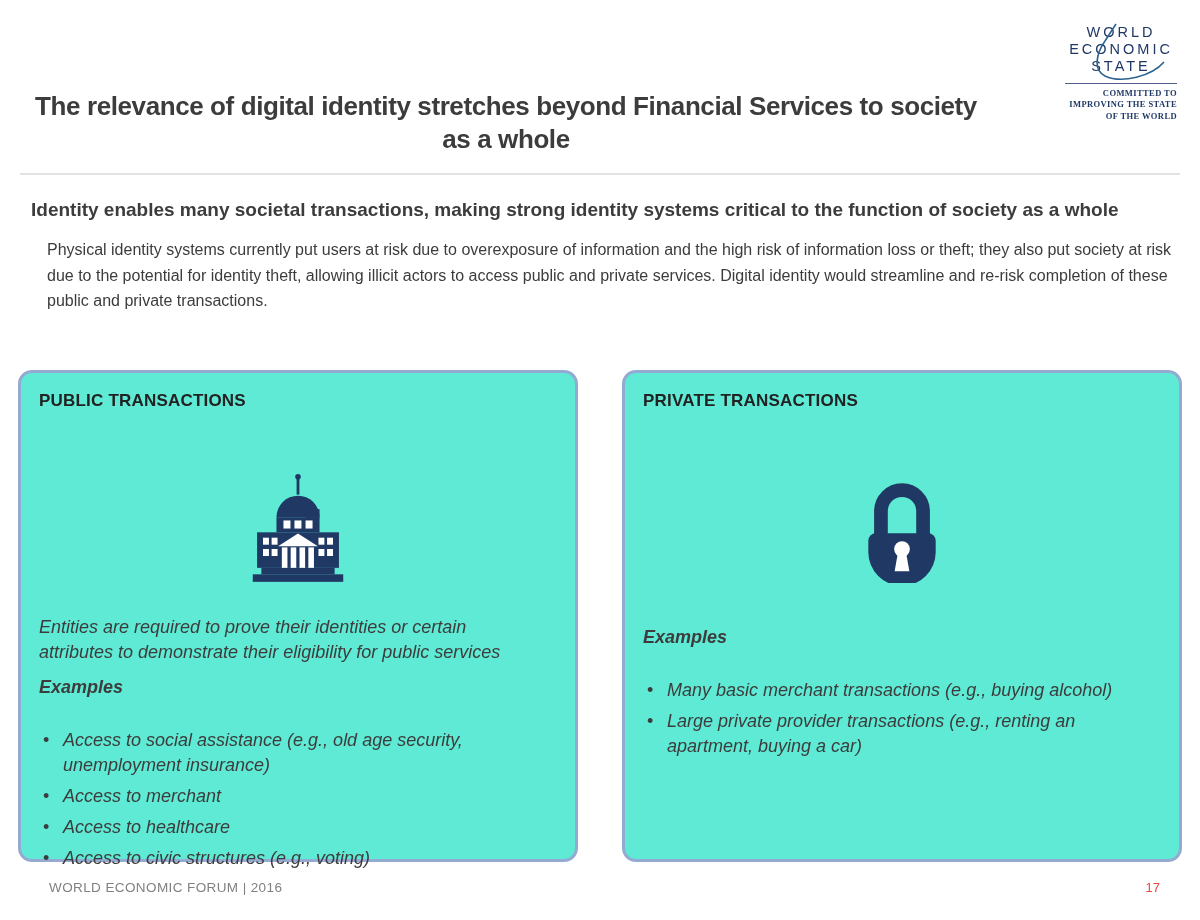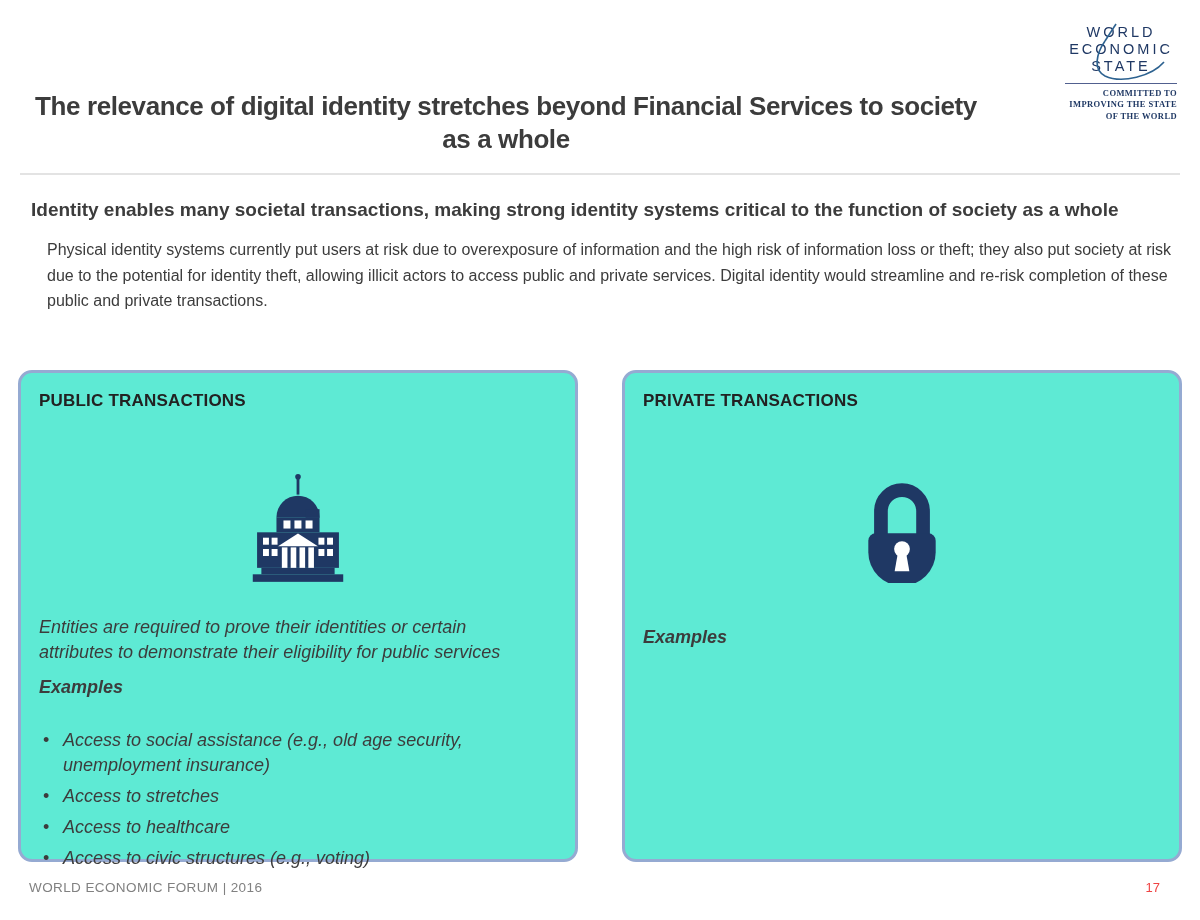--- a/index.html
+++ b/index.html
@@ -26,21 +26,21 @@
   .card { width:560px; height:492px; border:3px solid #95aad2; border-radius:14px; background:#5eead4; padding:16px 18px; }
   .card-header { font-size:17px; font-weight:700; letter-spacing:0.2px; color:#222222; padding-top:2px; }
   .icon-area { height:204px; display:flex; align-items:center; justify-content:center; padding-top:30px; }
   .card-desc { font-size:18px; line-height:25px; color:#3c3c3c; width:505px;font-style:italic; }
   .examples-label { margin-top:12px; font-size:18px; font-weight:700; font-style:italic; color:#3c3c3c; }
   .bullets { margin-top:30px; list-style:none; font-style:italic; font-size:18px; line-height:25px; color:#3c3c3c; }
   .bullets li { position:relative; padding-left:24px; margin-bottom:6px; width:500px; }
   .bullets li::before { content:"•"; position:absolute; left:4px; top:0; font-style:normal; }
 
   
-  .footer-left { position:absolute; left:29px; top:880px; font-size:13.5px; letter-spacing:0.4px; color:#818181; }
+  .footer-left { position:absolute; left:49px; top:880px; font-size:13.5px; letter-spacing:0.4px; color:#818181; }
   .footer-page { position:absolute; right:40px; top:880px; font-size:13px; color:#ef4444; }
 
   .icon-svg { display:block; }
 </style>
 </head>
 <body>
 
 <div class="slide">
 
   <div class="logo">
@@ -96,37 +96,41 @@
             <rect x="77" y="61" width="5.5" height="6.5"></rect>
             <rect x="69" y="71.5" width="5.5" height="6.5"></rect>
             <rect x="77" y="71.5" width="5.5" height="6.5"></rect>
           </g>
         </svg>
       </div>
       <div class="card-desc">Entities are required to prove their identities or certain attributes to demonstrate their eligibility for public services</div>
       <div class="examples-label">Examples</div>
       <ul class="bullets">
         <li>Access to social assistance (e.g., old age security, unemployment insurance)</li>
-        <li>Access to stretches</li>
+        <li>Access to merchant</li>
         <li>Access to healthcare</li>
         <li>Access to civic structures (e.g., voting)</li>
       </ul>
     </div>
 
     <div class="card">
       <div class="card-header">PRIVATE TRANSACTIONS</div>
       <div class="icon-area">
         <svg class="icon-svg" width="80" height="110" viewBox="0 0 76 104">
           <path d="M18,64 V36 A20,20 0 0 1 58,36 V64" fill="none" stroke="#1f3864" stroke-width="13"></path>
           <path d="M6,64 a7,7 0 0 1 7,-7 h50 a7,7 0 0 1 7,7 v11 a32,32 0 0 1 -64,0 z" fill="#1f3864"></path>
           <circle cx="38" cy="72" r="7.5" fill="#ffffff"></circle>
           <polygon points="34.2,75 41.8,75 45,93 31,93" fill="#ffffff"></polygon>
         </svg>
       </div>
       <div class="examples-label">Examples</div>
+      <ul class="bullets">
+        <li>Many basic merchant transactions (e.g., buying alcohol)</li>
+        <li>Large private provider transactions (e.g., renting an apartment, buying a car)</li>
+      </ul>
     </div>
 
   </div>
 
   <div class="footer-left">WORLD ECONOMIC FORUM | 2016</div>
   <div class="footer-page">17</div>
 
 </div>
 
 </body></html>

